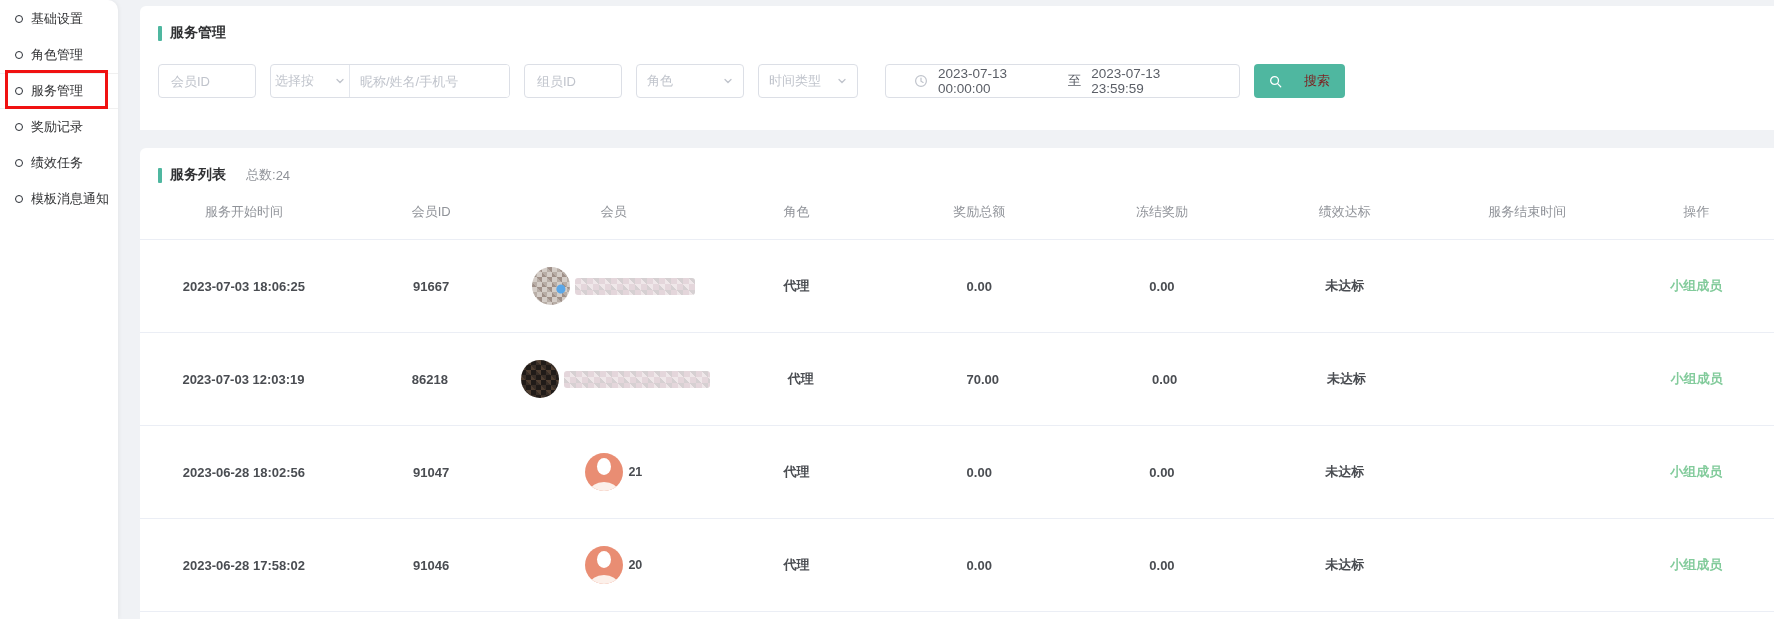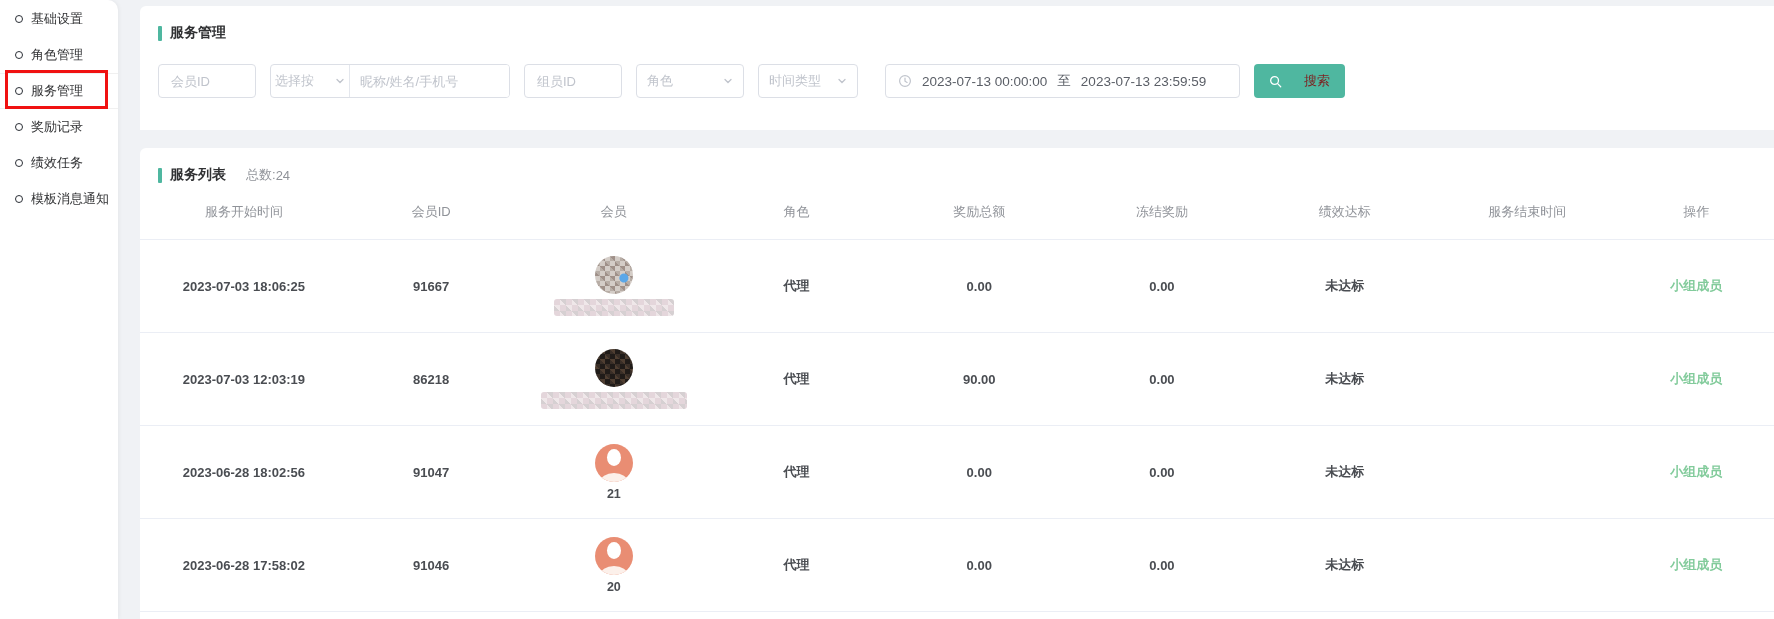--- a/index.html
+++ b/index.html
@@ -53,36 +53,36 @@
   .combo-select{width:79px;display:flex;align-items:center;justify-content:center;gap:21px;
                 color:var(--ph);font-size:13px;border-right:1px solid #e4e7ed;cursor:pointer;flex:none}
   .combo input{border:none;flex:1;min-width:0;padding:0 10px;font-size:13px;outline:none;color:#606266}
   .combo input::placeholder{color:var(--ph)}
   .sel{height:34px;border:1px solid var(--border);border-radius:4px;display:flex;
        align-items:center;justify-content:space-between;padding:0 10px;
        color:var(--ph);font-size:13px;cursor:pointer}
   .sel-role{width:108px}
   .sel-time{width:100px}
   .daterange{height:34px;width:355px;margin-left:13px;border:1px solid var(--border);
-             border-radius:4px;display:flex;align-items:center;padding:0 12px;
+             border-radius:4px;display:flex;align-items:center;padding:0 28px;
              font-size:13.5px;color:#5a5e66;cursor:pointer}
   .daterange .clock{margin-right:10px;display:flex;flex:none}
   .daterange .to{margin:0 10px;color:#5a5e66}
   .search-btn{height:34px;padding:0 15px;background:var(--green);color:#7f1d1d;border:none;
               border-radius:4px;font-size:13px;display:flex;align-items:center;gap:22px;cursor:pointer}
 
   
   .grid{display:grid;grid-template-columns:1.05fr 1fr 1fr 1fr 1fr 1fr 1fr 1fr .85fr;
         align-items:center;text-align:center}
   .thead{height:56px;color:var(--text-gray);font-size:13px;border-bottom:1px solid var(--line);
          padding-left:8px}
   .trow{height:93px;border-bottom:1px solid var(--line);font-size:13px;color:var(--text-cell);
         font-weight:bold;padding-left:8px}
   .link{color:var(--link-green);cursor:pointer}
-  .member-cell{display:flex;flex-direction:column;align-items:center;justify-content:center;gap:5px}
+  .member-cell{display:flex;flex-direction:row;align-items:center;justify-content:center;gap:5px}
   .avatar{width:38px;height:38px;border-radius:50%;flex:none}
 
   .avatar.photo-light{
     background-color:#cfc9c4;
     background-image:
       radial-gradient(circle at 76% 58%, #5aa7e8 0 4px, rgba(90,167,232,0) 5px),
       linear-gradient(45deg, rgba(115,95,85,.55) 25%, transparent 25% 75%, rgba(115,95,85,.55) 75%),
       linear-gradient(45deg, rgba(165,150,142,.55) 25%, rgba(215,208,202,.6) 25% 75%, rgba(165,150,142,.55) 75%);
     background-size:100% 100%,10px 10px,10px 10px;
     background-position:0 0,0 0,5px 5px;
@@ -233,21 +233,21 @@
             <span class="link">小组成员</span>
           </div>
           <div class="grid trow">
             <span>2023-07-03 12:03:19</span>
             <span>86218</span>
             <div class="member-cell">
               <div class="avatar photo-dark"></div>
               <div class="name-blur" style="width: 146px;"></div>
             </div>
             <span>代理</span>
-            <span>90.00</span>
+            <span>70.00</span>
             <span>0.00</span>
             <span>未达标</span>
             <span></span>
             <span class="link">小组成员</span>
           </div>
           <div class="grid trow">
             <span>2023-06-28 18:02:56</span>
             <span>91047</span>
             <div class="member-cell">
               <div class="avatar default"></div>

